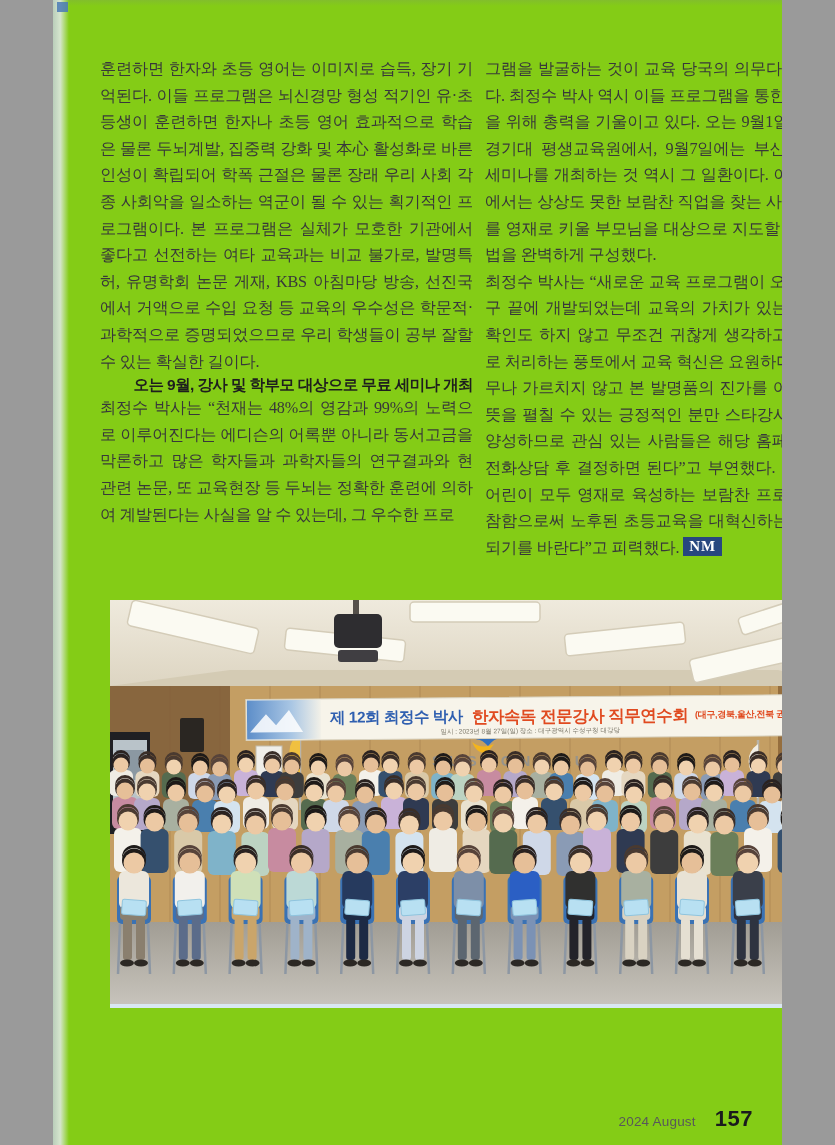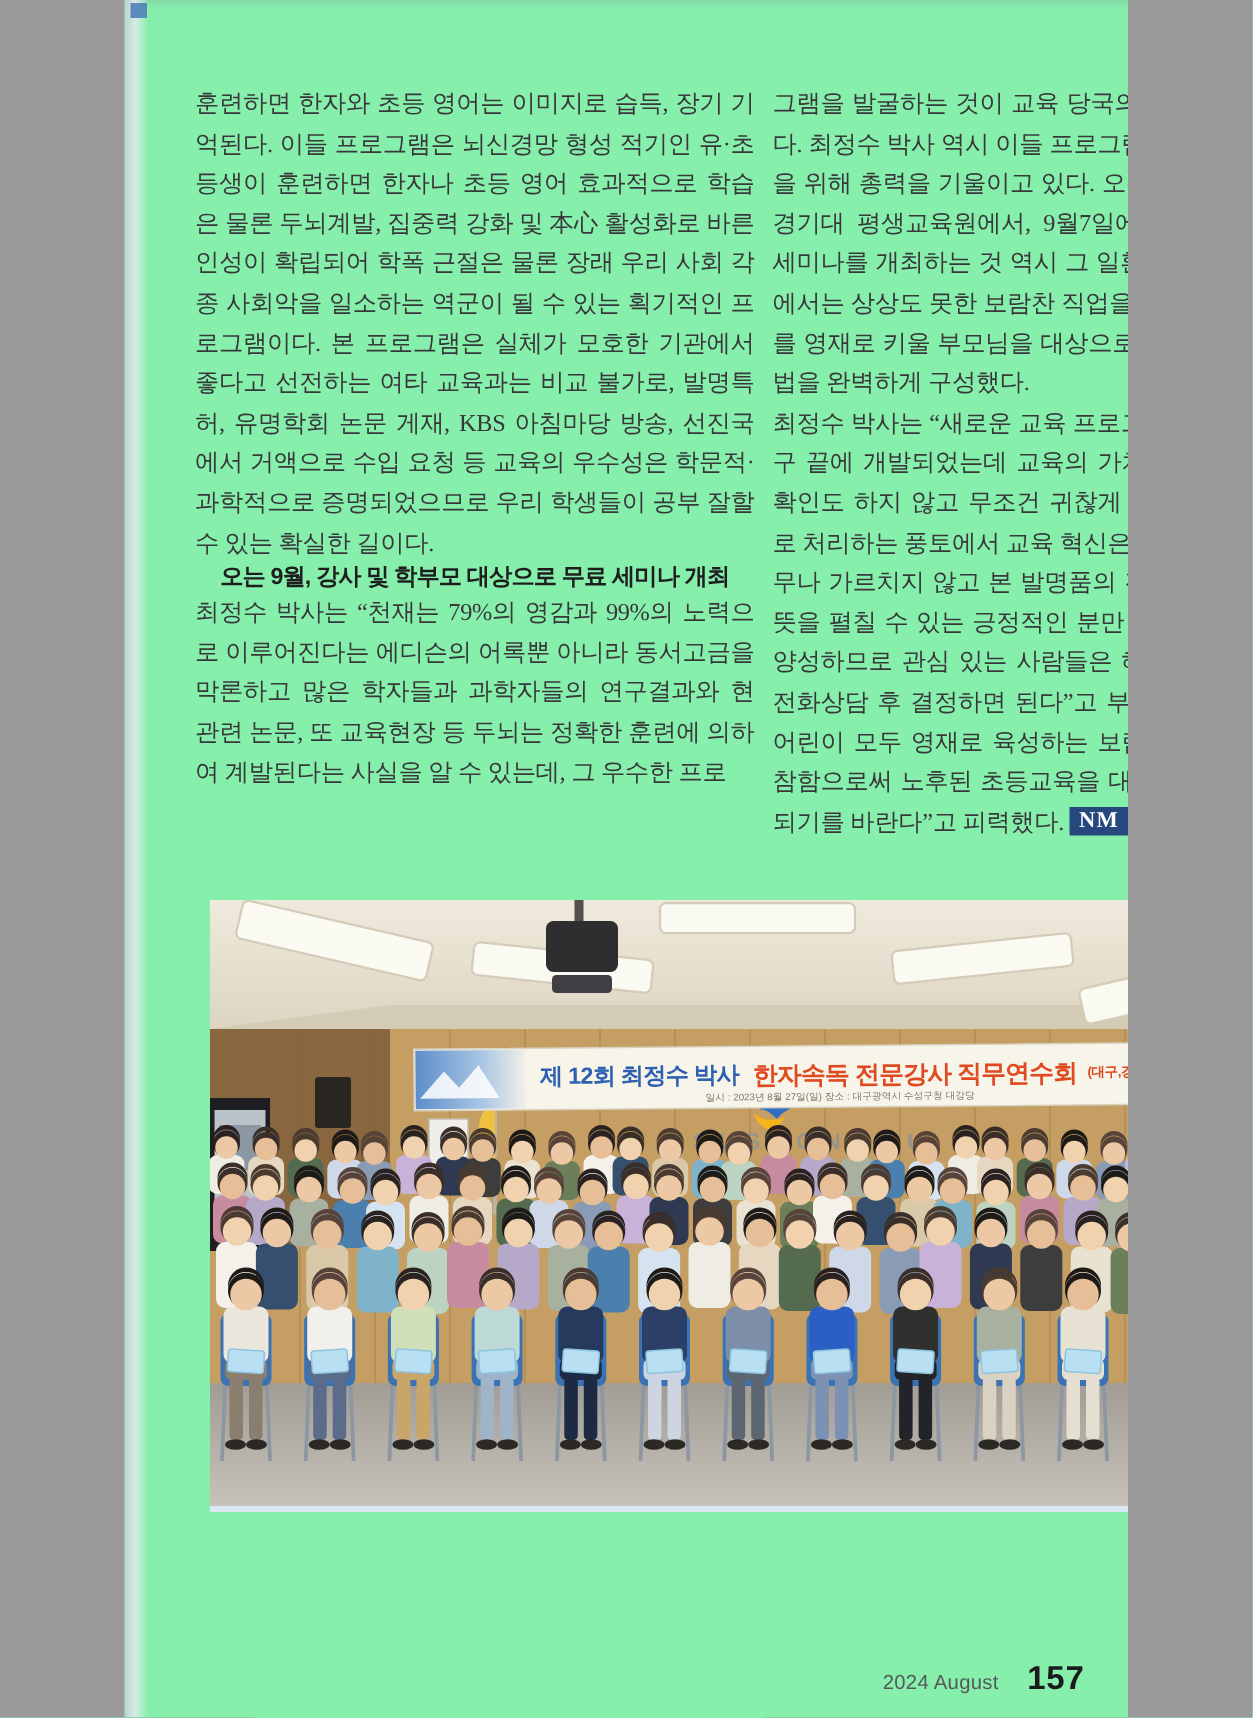--- a/index.html
+++ b/index.html
@@ -1,18 +1,18 @@
 <!DOCTYPE html>
 <html><head>
 <meta charset="utf-8">
 <style>
   html,body{margin:0;padding:0;}
   body{background:#9a9a9a;font-family:"Liberation Sans",sans-serif;}
   .page{
-    position:relative;width:669px;height:1145px;background:#86efac;
+    position:relative;width:729px;height:1145px;background:#84cc16;
     margin:0 auto;overflow:hidden;
   }
   .scan-edge{
     position:absolute;left:0;top:0;width:16px;height:100%;
     background:linear-gradient(to right,#c3ced7,#e4eaee 45%,rgba(255,255,255,0));
     opacity:.85;pointer-events:none;
   }
   .scan-top{
     position:absolute;left:0;top:0;width:100%;height:6px;
     background:linear-gradient(to bottom,rgba(120,130,140,.18),rgba(255,255,255,0));
@@ -27,21 +27,21 @@
     font-family:"Liberation Serif",serif;
     font-size:16.2px;line-height:26.6px;color:#38383a;
     text-align:justify;word-break:break-all;letter-spacing:-0.2px;
   }
   .col-left{left:47px;}
   .col-right{left:432px;}
   .col p{margin:0;}
   .subhead{
     font-family:"Liberation Sans",sans-serif;font-weight:bold;
     font-size:15.5px;color:#1e1e1e;letter-spacing:-0.6px;
-    margin:15px 0 5px 0;line-height:20px;text-align:center;word-break:keep-all;
+    margin:15px 0 5px 0;line-height:20px;text-align:right;word-break:keep-all;
   }
   .nm-badge{
     display:inline-block;background:#27477f;color:#fff;
     font-family:"Liberation Serif",serif;font-size:15px;font-weight:bold;
     line-height:16px;padding:1px 6px 2px 6px;vertical-align:2px;letter-spacing:1px;
   }
   .photo-wrap{
     position:absolute;left:57px;top:600px;width:733px;height:404px;
     border-bottom:4px solid #d9e7f1;
   }
@@ -61,21 +61,21 @@
 <body>
 
 <div class="page">
   <div class="scan-top"></div>
   <div class="scan-edge"></div>
   <div class="corner-mark"></div>
 
   <div class="col col-left">
     <p>훈련하면 한자와 초등 영어는 이미지로 습득, 장기 기억된다. 이들 프로그램은 뇌신경망 형성 적기인 유·초등생이 훈련하면 한자나 초등 영어 효과적으로 학습은 물론 두뇌계발, 집중력 강화 및 本心 활성화로 바른 인성이 확립되어 학폭 근절은 물론 장래 우리 사회 각종 사회악을 일소하는 역군이 될 수 있는 획기적인 프로그램이다. 본 프로그램은 실체가 모호한 기관에서 좋다고 선전하는 여타 교육과는 비교 불가로, 발명특허, 유명학회 논문 게재, KBS 아침마당 방송, 선진국에서 거액으로 수입 요청 등 교육의 우수성은 학문적·과학적으로 증명되었으므로 우리 학생들이 공부 잘할 수 있는 확실한 길이다.</p>
     <p class="subhead">오는 9월, 강사 및 학부모 대상으로 무료 세미나 개최</p>
-    <p>최정수 박사는 “천재는 79%의 영감과 99%의 노력으로 이루어진다는 에디슨의 어록뿐 아니라 동서고금을 막론하고 많은 학자들과 과학자들의 연구결과와 현 관련 논문, 또 교육현장 등 두뇌는 정확한 훈련에 의하여 계발된다는 사실을 알 수 있는데, 그 우수한 프로</p>
+    <p>최정수 박사는 “천재는 48%의 영감과 99%의 노력으로 이루어진다는 에디슨의 어록뿐 아니라 동서고금을 막론하고 많은 학자들과 과학자들의 연구결과와 현 관련 논문, 또 교육현장 등 두뇌는 정확한 훈련에 의하여 계발된다는 사실을 알 수 있는데, 그 우수한 프로</p>
   </div>
 
   <div class="col col-right">
     <p>그램을 발굴하는 것이 교육 당국의 의무다”고 강조한다. 최정수 박사 역시 이들 프로그램을 통한 인재 양성을 위해 총력을 기울이고 있다. 오는 9월1일에는 서울 경기대 평생교육원에서, 9월7일에는 부산에서 무료 세미나를 개최하는 것 역시 그 일환이다. 이번 세미나에서는 상상도 못한 보람찬 직업을 찾는 사람, 내 아이를 영재로 키울 부모님을 대상으로 지도할 수 있는 방법을 완벽하게 구성했다.</p>
     <p><span>최정수 박사는 “새로운 교육 프로그램이 오랜 세월 연구 끝에 개발되었는데 교육의 가치가 있는지 없는지 확인도 하지 않고 무조건 귀찮게 생각하고 부정적으로 처리하는 풍토에서 교육 혁신은 요원하다”면서 “아무나 가르치지 않고 본 발명품의 진가를 이해하고 큰 뜻을 펼칠 수 있는 긍정적인 분만 스타강사로 확실히 양성하므로 관심 있는 사람들은 해당 홈페이지 혹은 전화상담 후 결정하면 된다”고 부연했다. 이어 “우리 어린이 모두 영재로 육성하는 보람찬 프로젝트에 동참함으로써 노후된 초등교육을 대혁신하는 주인공이 되기를 바란다”고 피력했다.</span> <span class="nm-badge">NM</span></p>
   </div>
 
   <div class="photo-wrap">
     <svg id="photo-svg" width="733" height="404" viewBox="0 0 733 404" xmlns="http://www.w3.org/2000/svg">
       <defs>

